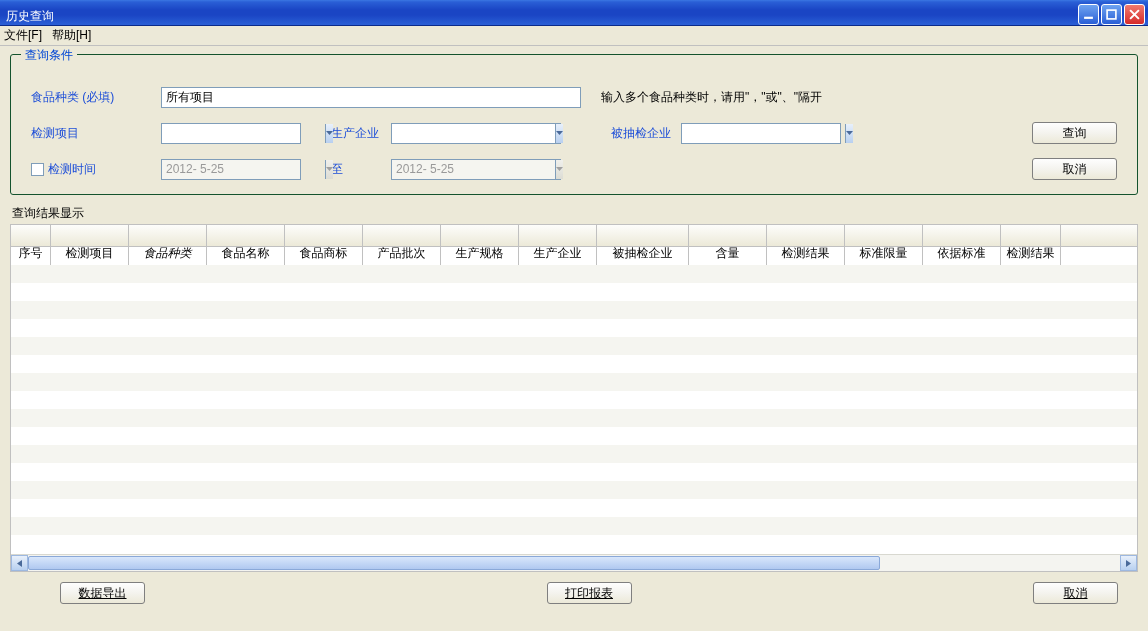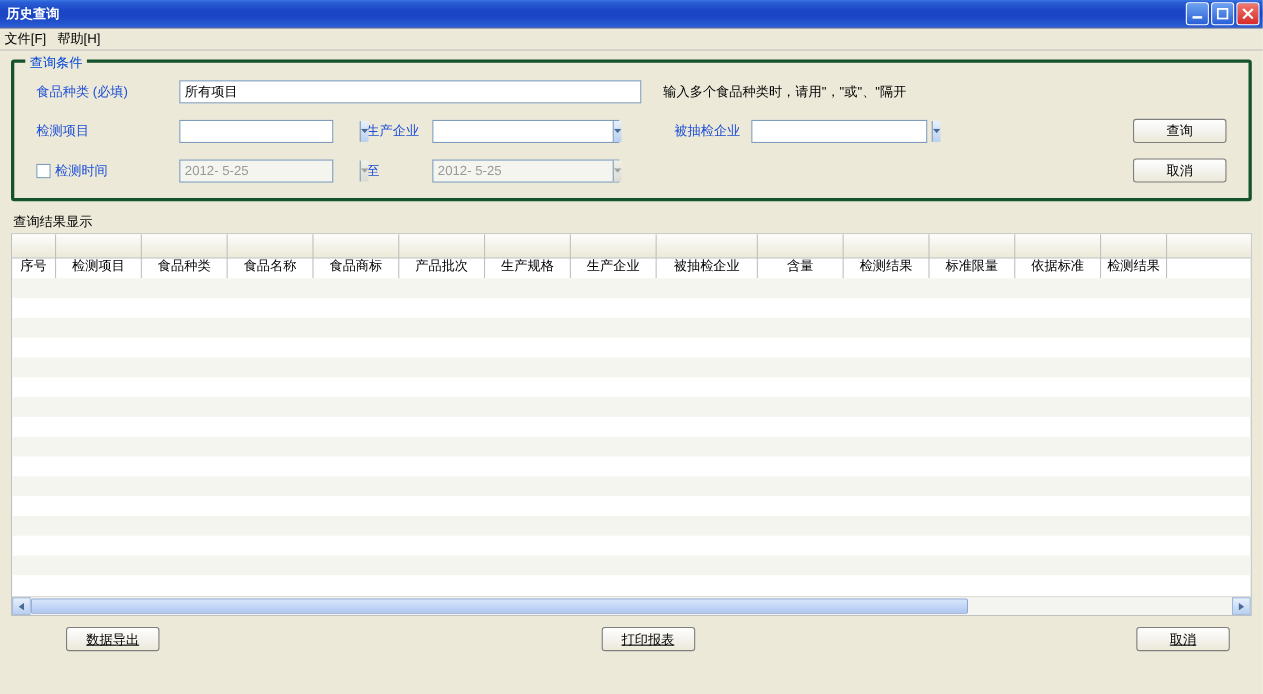--- a/index.html
+++ b/index.html
@@ -12,23 +12,23 @@
   overflow: hidden;
   position: relative;
 }
 
 
 .titlebar {
   height: 26px;
   background: linear-gradient(to bottom, #3b77e3 0%, #2a5fd6 8%, #1a45c4 40%, #1a45c4 60%, #2a5fd6 100%);
   color: #fff;
   display: flex;
-  align-items: center;
+  align-items: flex-end;
   padding-left: 6px;
-  font-weight: bold;
+  font-weight: normal;
   border-bottom: 1px solid #0a2a8a;
 }
 .titlebar span { flex: 1; }
 .window-controls { display: flex; gap: 2px; margin-right: 3px; }
 .win-btn {
   width: 21px; height: 21px;
   background: linear-gradient(to bottom,#6ea3f0,#2a5fd6);
   border: 1px solid #fff;
   border-radius: 3px;
   display: flex; align-items: center; justify-content: center;
@@ -48,23 +48,23 @@
 }
 .menubar .menu-item { cursor: default; }
 
 
 .content {
   padding: 8px 10px 4px 10px;
 }
 
 
 .fieldset {
-  border: 3px solid #14532d;
+  border: 1px solid #14532d;
   border-radius: 3px;
-  padding: 16px 20px 14px 20px;
+  padding: 32px 20px 14px 20px;
   position: relative;
   margin-bottom: 10px;
 }
 .fieldset .legend {
   position: absolute;
   top: -8px; left: 10px;
   background: #ece9d8;
   color: #0046d5;
   padding: 0 4px;
 }
@@ -297,21 +297,21 @@
       <button class="btn">取消</button>
     </div>
   </div>
 
   <div class="results-label">查询结果显示</div>
 
   <div class="grid-container">
     <div class="grid-header" id="grid-header">
         <div class="col" style="width: 40px;">序号</div>
         <div class="col" style="width: 78px;">检测项目</div>
-        <div class="col" style="width: 78px;">食品种类</div>
+        <div class="col" style="width: 78px; font-style: italic;">食品种类</div>
         <div class="col" style="width: 78px;">食品名称</div>
         <div class="col" style="width: 78px;">食品商标</div>
         <div class="col" style="width: 78px;">产品批次</div>
         <div class="col" style="width: 78px;">生产规格</div>
         <div class="col" style="width: 78px;">生产企业</div>
         <div class="col" style="width: 92px;">被抽检企业</div>
         <div class="col" style="width: 78px;">含量</div>
         <div class="col" style="width: 78px;">检测结果</div>
         <div class="col" style="width: 78px;">标准限量</div>
         <div class="col" style="width: 78px; text-align: center;">依据标准</div>

